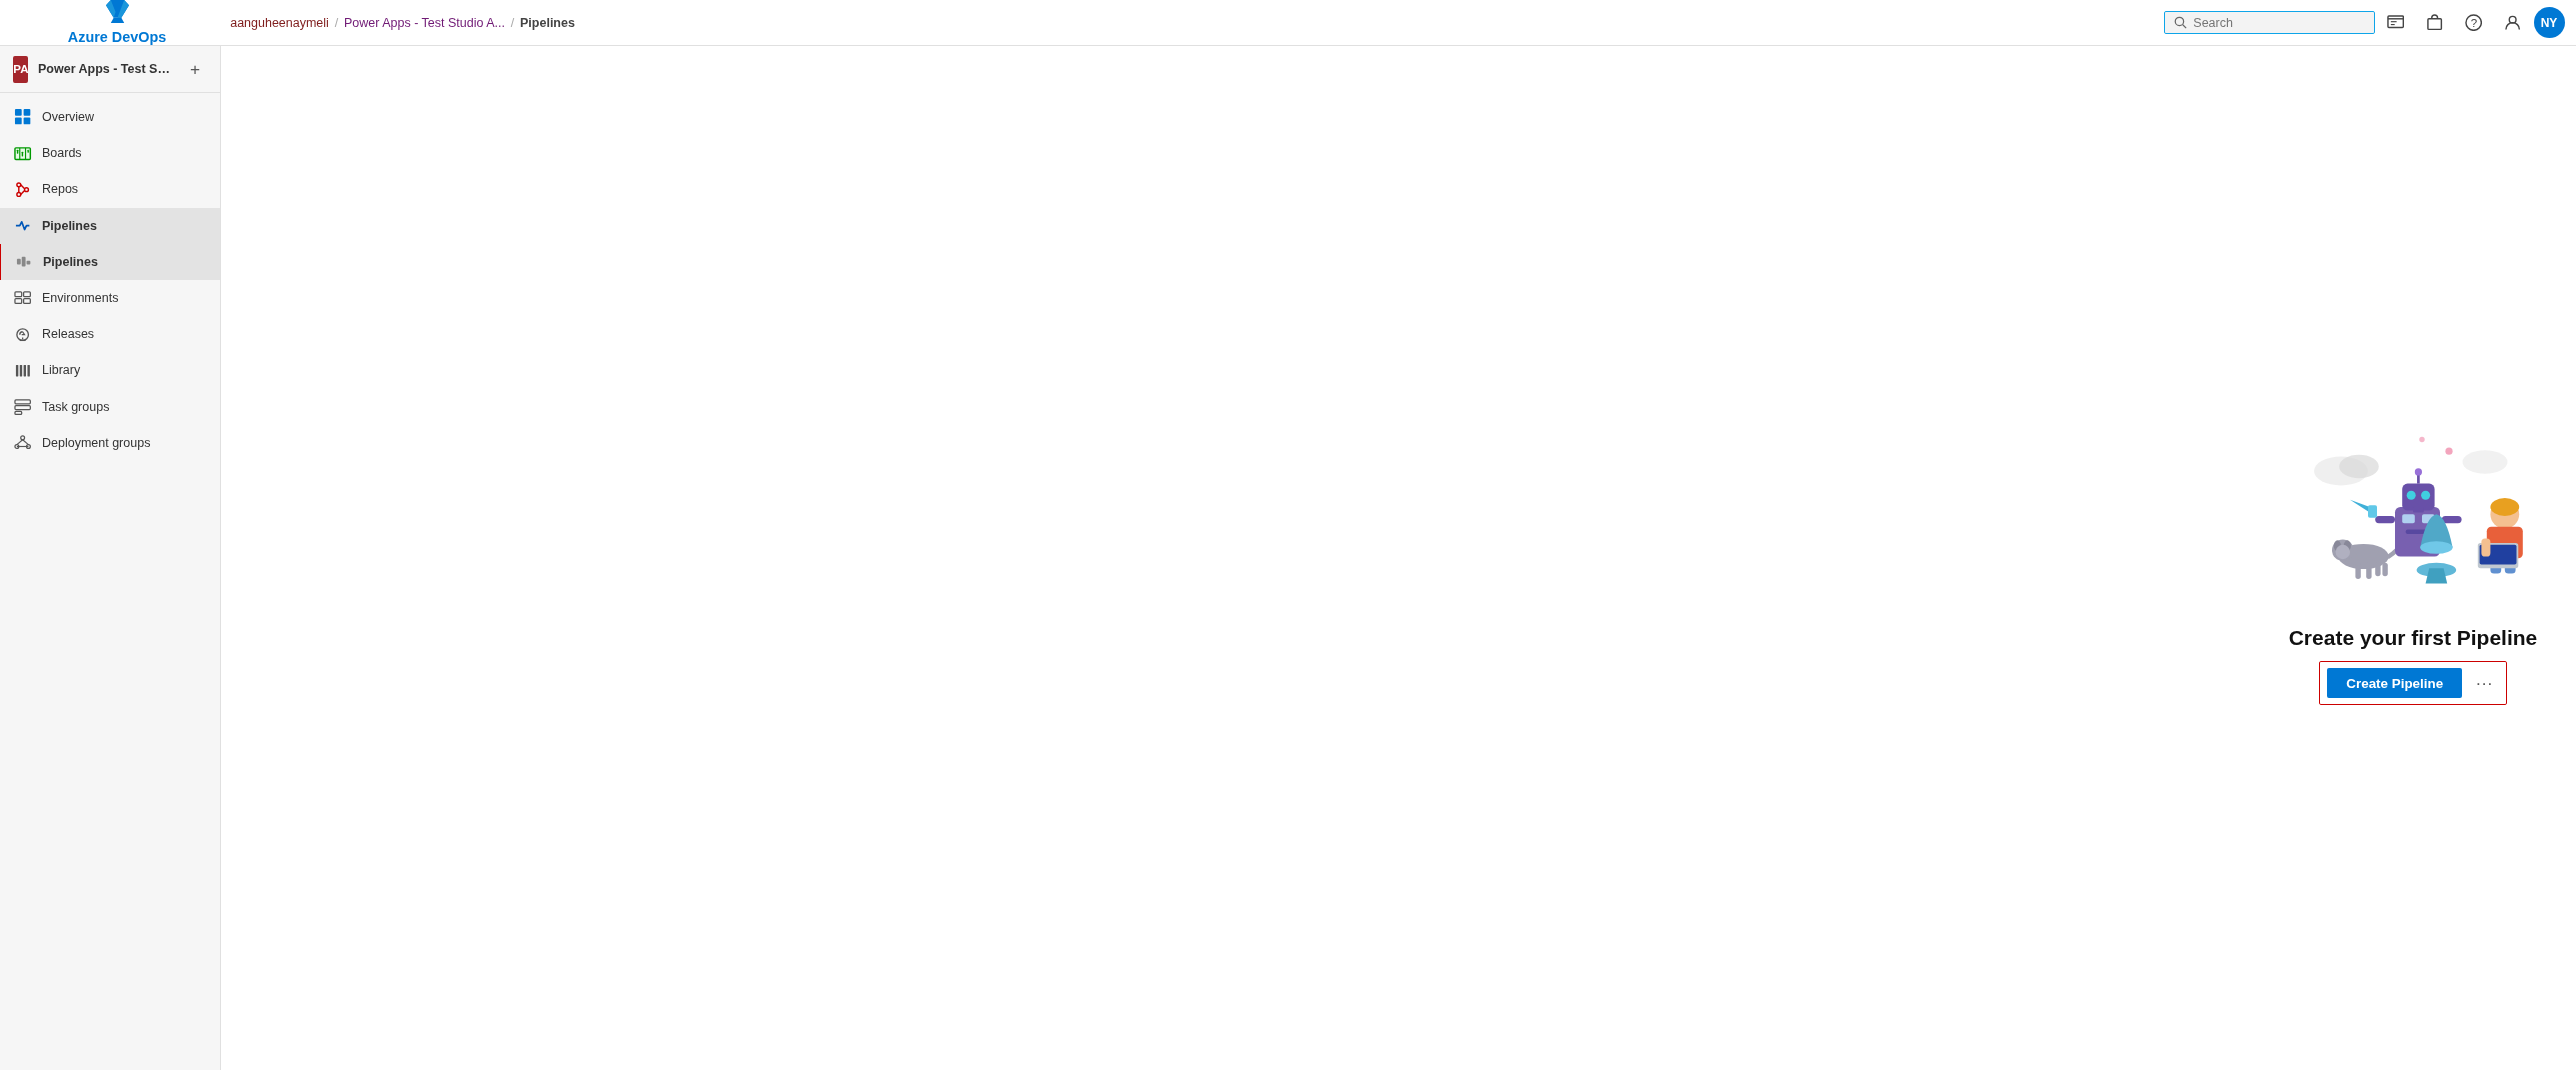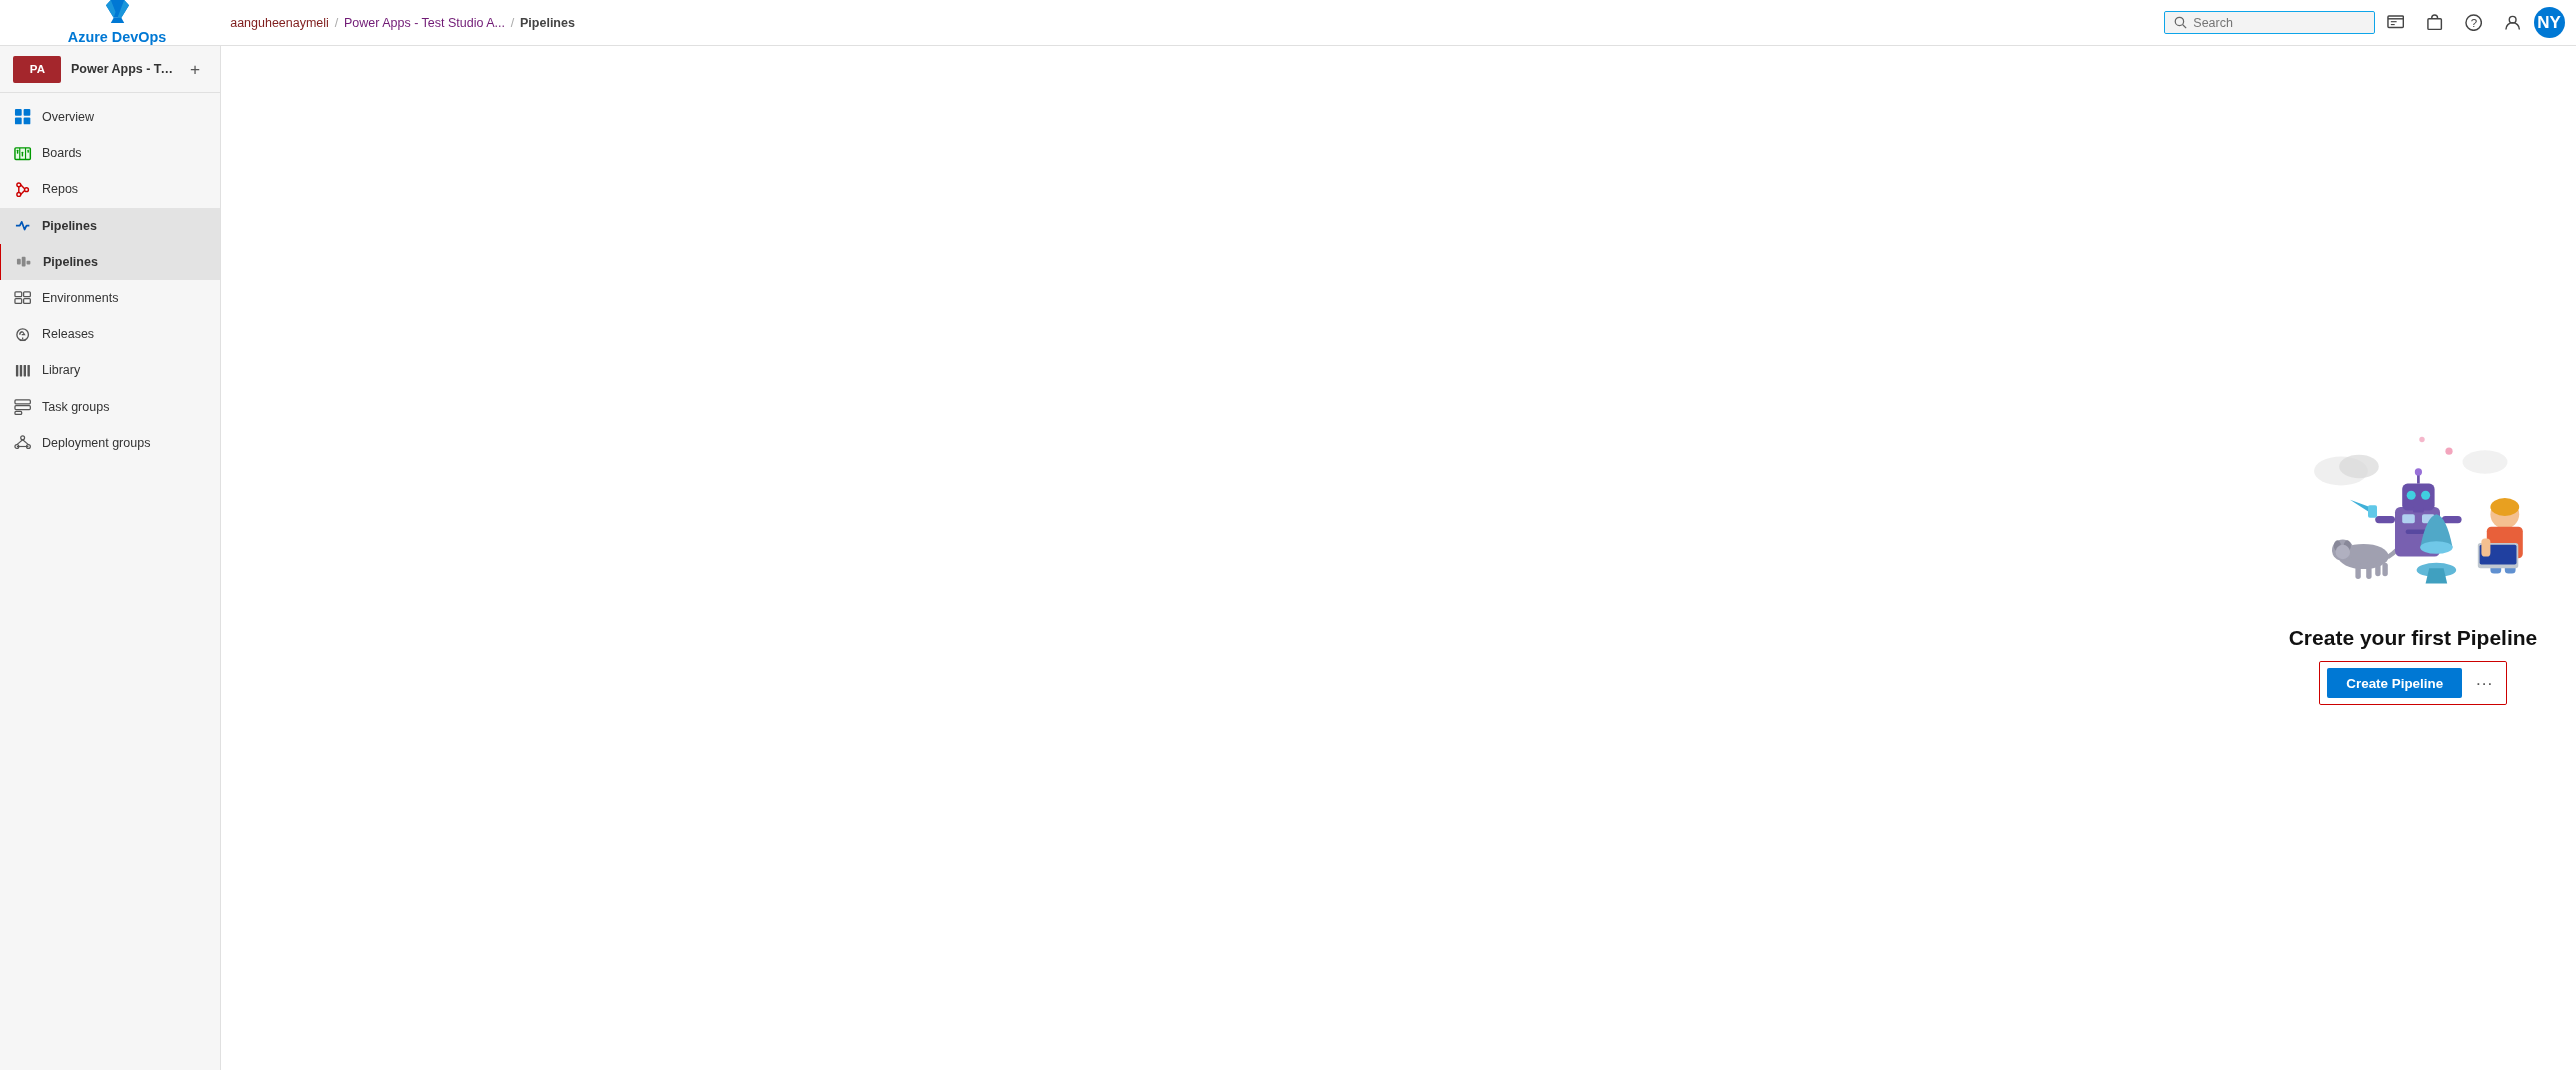--- a/index.html
+++ b/index.html
@@ -107,21 +107,21 @@
       color: #444;
       font-size: 15.4px;
     }
     .avatar-btn {
       width: 31px;
       height: 31px;
       border-radius: 50%;
       background: #0078d4;
       color: #fff;
       font-weight: 700;
-      font-size: 17px;
+      font-size: 12px;
       border: none;
       cursor: pointer;
       display: flex;
       align-items: center;
       justify-content: center;
     }
 
     
     .main-layout {
       display: flex;
@@ -140,21 +140,21 @@
       overflow-y: auto;
     }
     .sidebar-project {
       display: flex;
       align-items: center;
       gap: 9.6px;
       padding: 9.6px 13.4px;
       border-bottom: 1px solid #e0e0e0;
     }
     .project-avatar {
-      width: 48px;
+      width: 15px;
       height: 27px;
       background: #a4262c;
       color: #fff;
       font-weight: 700;
       font-size: 11.5px;
       display: flex;
       align-items: center;
       justify-content: center;
       border-radius: 1.9px;
       flex-shrink: 0;

